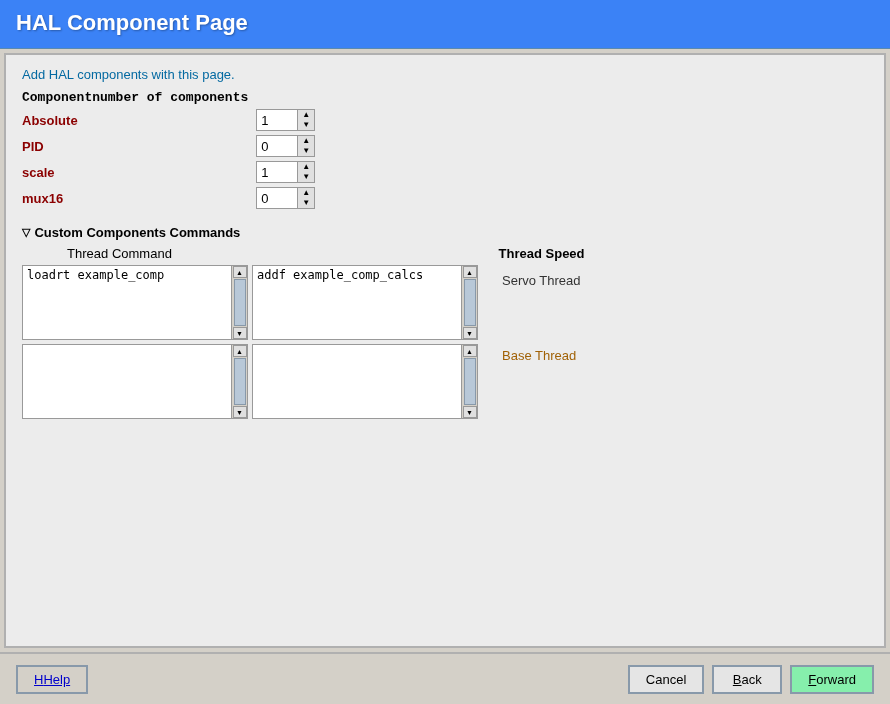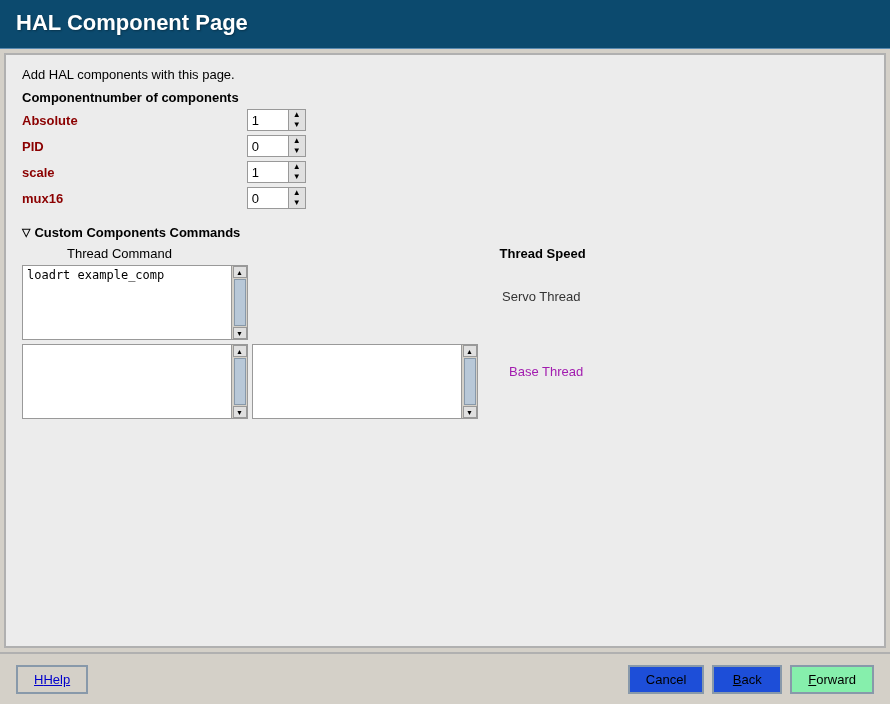--- a/index.html
+++ b/index.html
@@ -9,21 +9,21 @@
       background: #d4d0c8;
       font-family: Arial, sans-serif;
       font-size: 13px;
       color: #000;
       display: flex;
       flex-direction: column;
     }
 
     
     .header {
-      background: #0c4a6e;
+      background: #3b82f6;
       padding: 10px 16px 12px 16px;
       border-bottom: 1px solid #5a8ab0;
     }
     .header h1 {
       font-size: 22px;
       font-weight: bold;
       color: #fff;
       text-shadow: 1px 1px 2px rgba(0,0,0,0.3);
     }
 
@@ -32,32 +32,33 @@
       flex: 1;
       background: #ececec;
       border: 2px solid #b0b0b0;
       margin: 4px;
       padding: 12px 16px;
       overflow-y: auto;
     }
 
     .intro-text {
       margin-bottom: 8px;
-      color: #000000;
+      color: #0369a1;
     }
 
     
     .component-table {
       border-collapse: collapse;
       margin-bottom: 14px;
     }
     .component-table th {
       font-weight: bold;
       text-align: left;
       padding: 0 8px 2px 0;
+      font-family: Liberation Mono, monospace;
     }
     .component-table td {
       padding: 2px 8px 2px 0;
     }
     .component-label {
       color: #8b0000;
       font-weight: bold;
       padding-right: 12px;
       margin-top: 32px;
     }
@@ -175,22 +176,21 @@
       gap: 0;
     }
 
     .thread-label {
       font-size: 13px;
       color: #333;
       padding: 8px 4px;
       text-align: center;
     }
     .thread-label.disabled {
-      color: #a21caf;
-      margin-left: 7px;
+      color: #a16207;
     }
     .thread-row {
       display: flex;
       align-items: flex-start;
       height: 75px;
     }
 
     
     .footer {
       height: 52px;
@@ -200,21 +200,21 @@
       align-items: center;
       padding: 0 16px;
     }
     .footer-left { flex: 1; }
     .footer-right { display: flex; gap: 8px; }
 
     .btn {
       padding: 5px 16px;
       font-size: 13px;
       border: 2px solid #8899aa;
-      background: #1d4ed8;
+      background: #e5e5e5;
       cursor: pointer;
       min-width: 70px;
     }
     .btn-help {
       color: #0000cc;
       text-decoration: underline;
       background: transparent;
       border: 2px solid #8899aa;
     }
     .btn-forward {
@@ -315,20 +315,28 @@
 
         <div class="commands-pair">
           <div class="textarea-with-scroll">
             <textarea style="">loadrt example_comp</textarea>
             <div class="scrollbar-area">
               <div class="scroll-btn">▲</div>
               <div class="scroll-thumb"></div>
               <div class="scroll-btn">▼</div>
             </div>
           </div>
+          <div class="textarea-with-scroll">
+            <textarea style="">addf example_comp_calcs</textarea>
+            <div class="scrollbar-area">
+              <div class="scroll-btn">▲</div>
+              <div class="scroll-thumb"></div>
+              <div class="scroll-btn">▼</div>
+            </div>
+          </div>
         </div>
 
         <div class="commands-pair">
           <div class="textarea-with-scroll">
             <textarea style=""></textarea>
             <div class="scrollbar-area">
               <div class="scroll-btn">▲</div>
               <div class="scroll-thumb"></div>
               <div class="scroll-btn">▼</div>
             </div>
@@ -338,21 +346,21 @@
             <div class="scrollbar-area">
               <div class="scroll-btn">▲</div>
               <div class="scroll-thumb"></div>
               <div class="scroll-btn">▼</div>
             </div>
           </div>
         </div>
       </div>
 
       <div class="thread-speed-col">
-        <div style="text-align:center; font-weight:bold; margin-bottom:20px;">
+        <div style="text-align:right; font-weight:bold; margin-bottom:4px;">
           <span>Thread Speed</span>
         </div>
         <div class="thread-row">
           <span class="thread-label">Servo Thread</span>
         </div>
         <div class="thread-row">
           <span class="thread-label disabled">Base Thread</span>
         </div>
       </div>
     </div>

